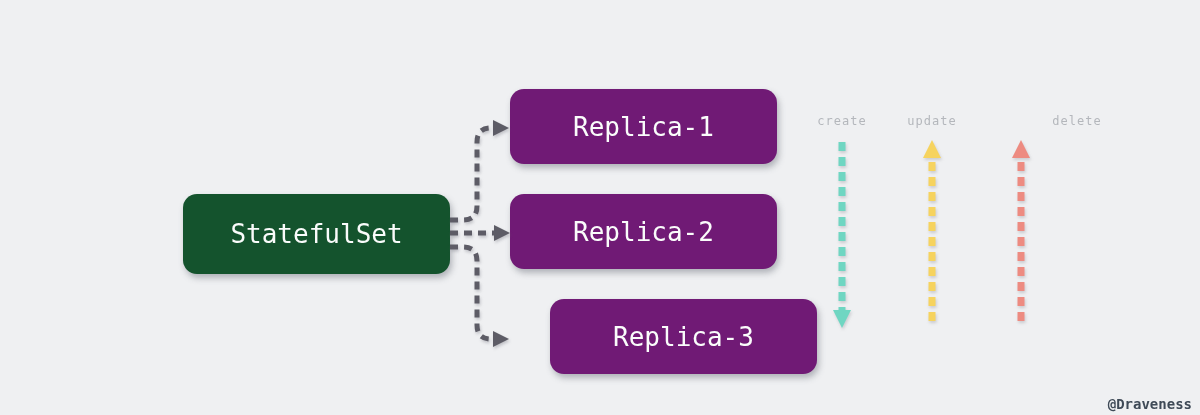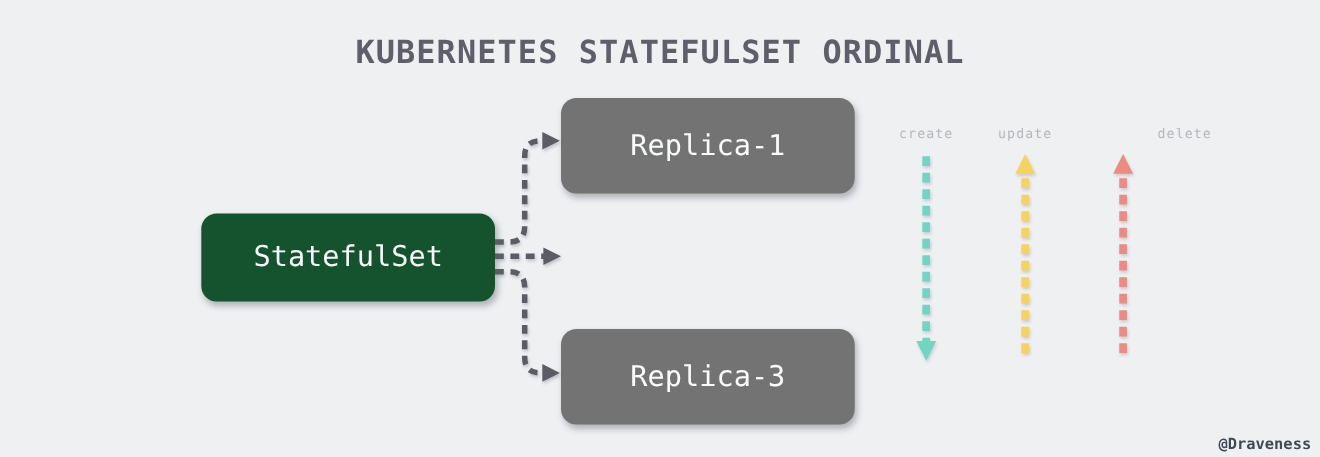--- a/index.html
+++ b/index.html
@@ -37,27 +37,27 @@
     font-size: 26px;
     color: #fafcfb;
     box-shadow: 2px 4px 6px rgba(100,105,115,0.45);
   }
   .node-dark {
     background: #14532d;
     left: 183px;
     top: 194px;
   }
   .node-teal {
-    background: #737373;
+    background: #701a75;
     left: 510px;
-    height: 87px;
+    height: 75px;
   }
   .replica-1 { top: 89px; }
   .replica-2 { top: 194px; }
-  .replica-3 { top: 299px; }
+  .replica-3 { top: 299px; margin-left: 40px; }
   .connectors {
     position: absolute;
     left: 0;
     top: 0;
     pointer-events: none;
     filter: drop-shadow(1px 2px 1.5px rgba(110,110,120,0.35));
   }
   .op-label {
     position: absolute;
     top: 114px;
@@ -84,28 +84,30 @@
     font-size: 14px;
     font-weight: bold;
     color: #3f4a57;
   }
 </style>
 </head>
 <body>
 
 <div class="canvas">
 
-  <div class="title">KUBERNETES STATEFULSET ORDINAL</div>
 
   <div class="node node-dark">
     <span>StatefulSet</span>
   </div>
 
   <div class="node node-teal replica-1">
     <span>Replica-1</span>
+  </div>
+  <div class="node node-teal replica-2">
+    <span>Replica-2</span>
   </div>
   <div class="node node-teal replica-3">
     <span>Replica-3</span>
   </div>
 
   <svg class="connectors" width="1200" height="415" viewBox="0 0 1200 415">
     <g fill="none" stroke="#5d5c66" stroke-width="5" stroke-dasharray="8 6">
       <path d="M 450 220 L 463 220 Q 477 220 477 206 L 477 142 Q 477 128 491 128 L 494 128"></path>
       <path d="M 450 233 L 495 233"></path>
       <path d="M 450 247 L 463 247 Q 477 247 477 261 L 477 325 Q 477 339 491 339 L 494 339"></path>

